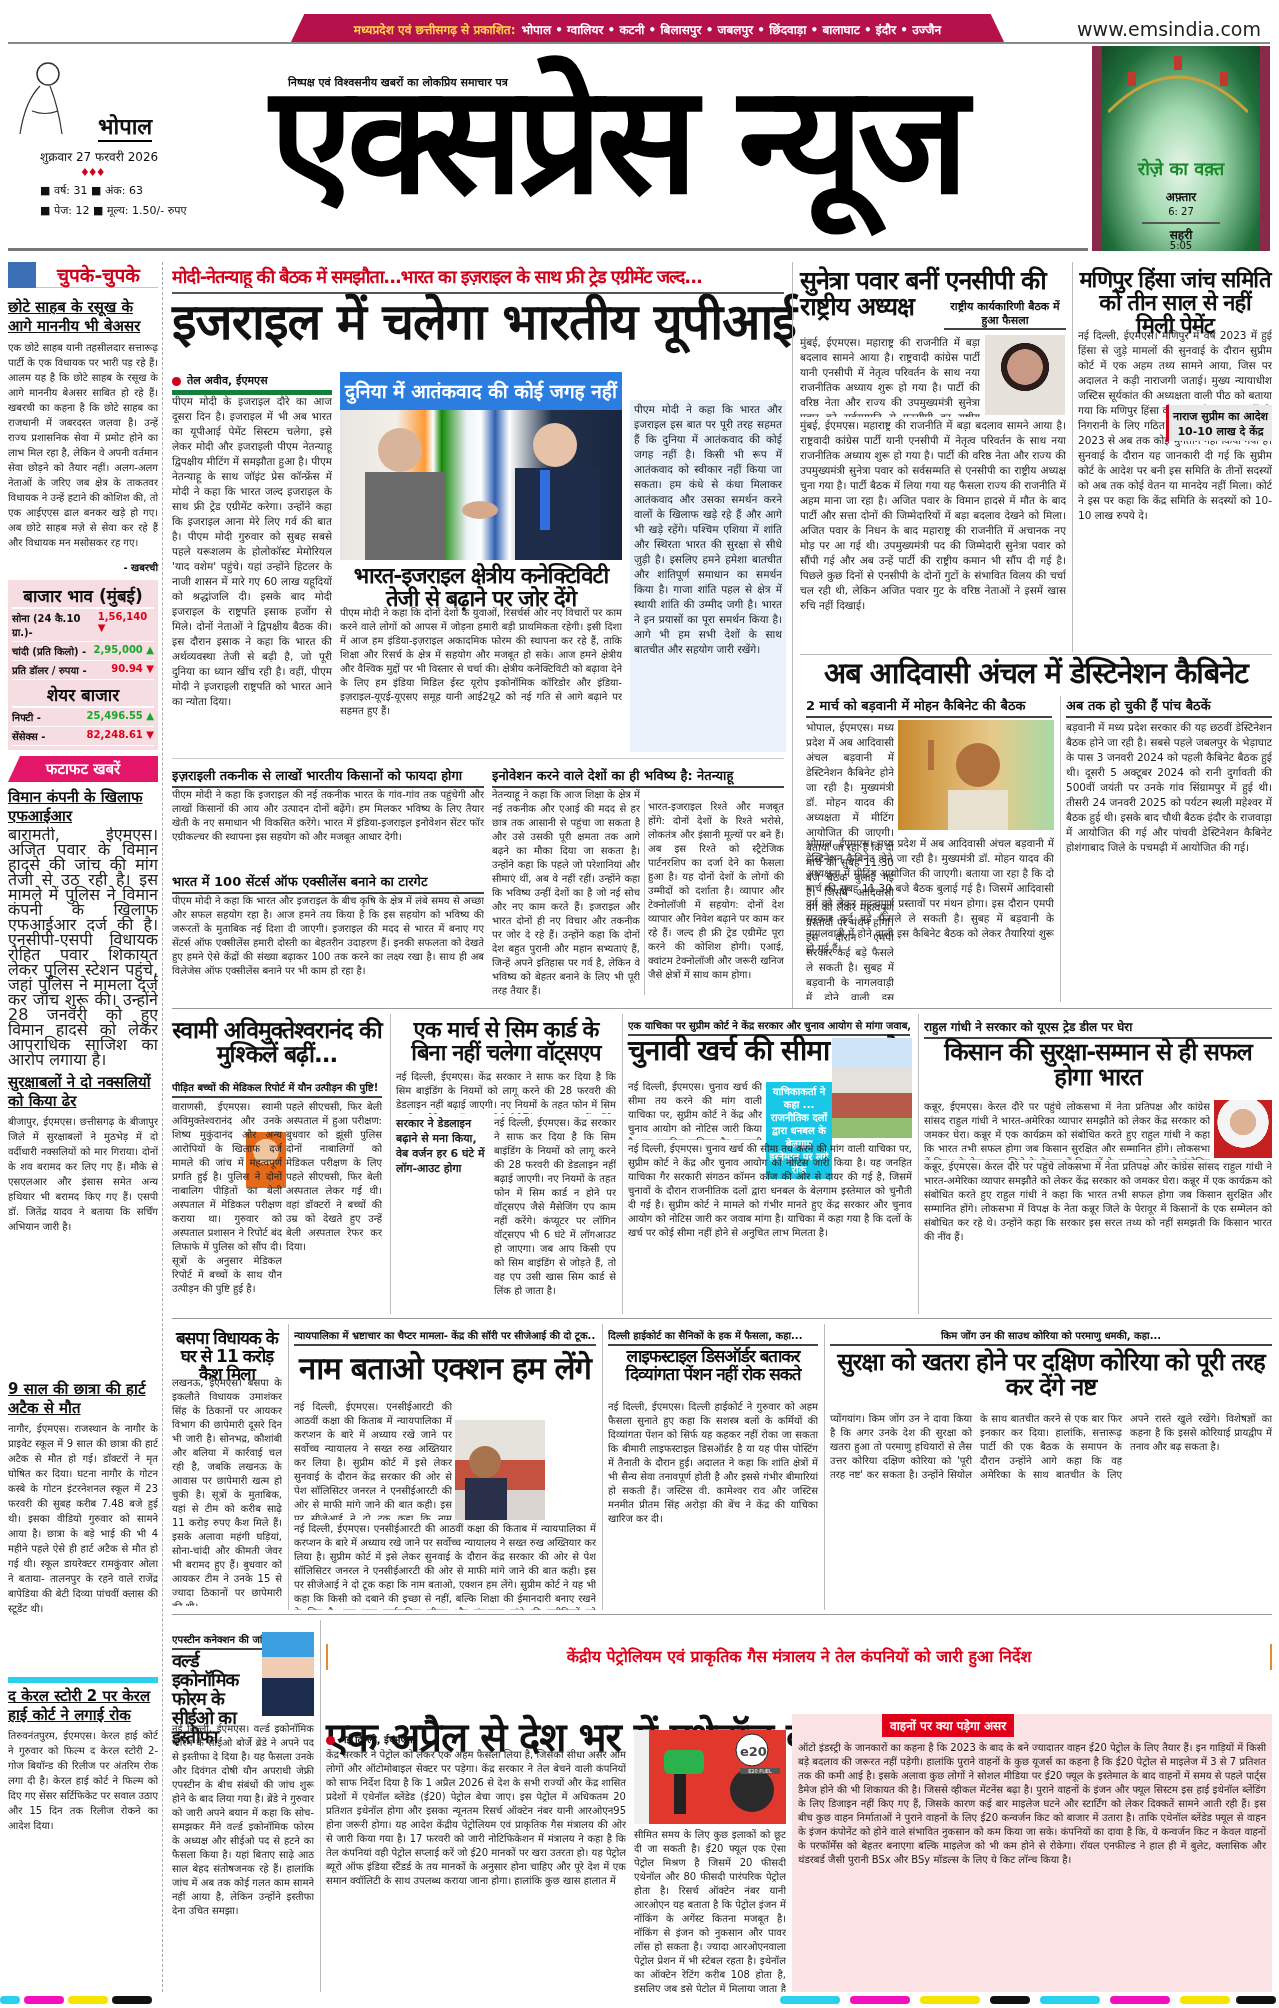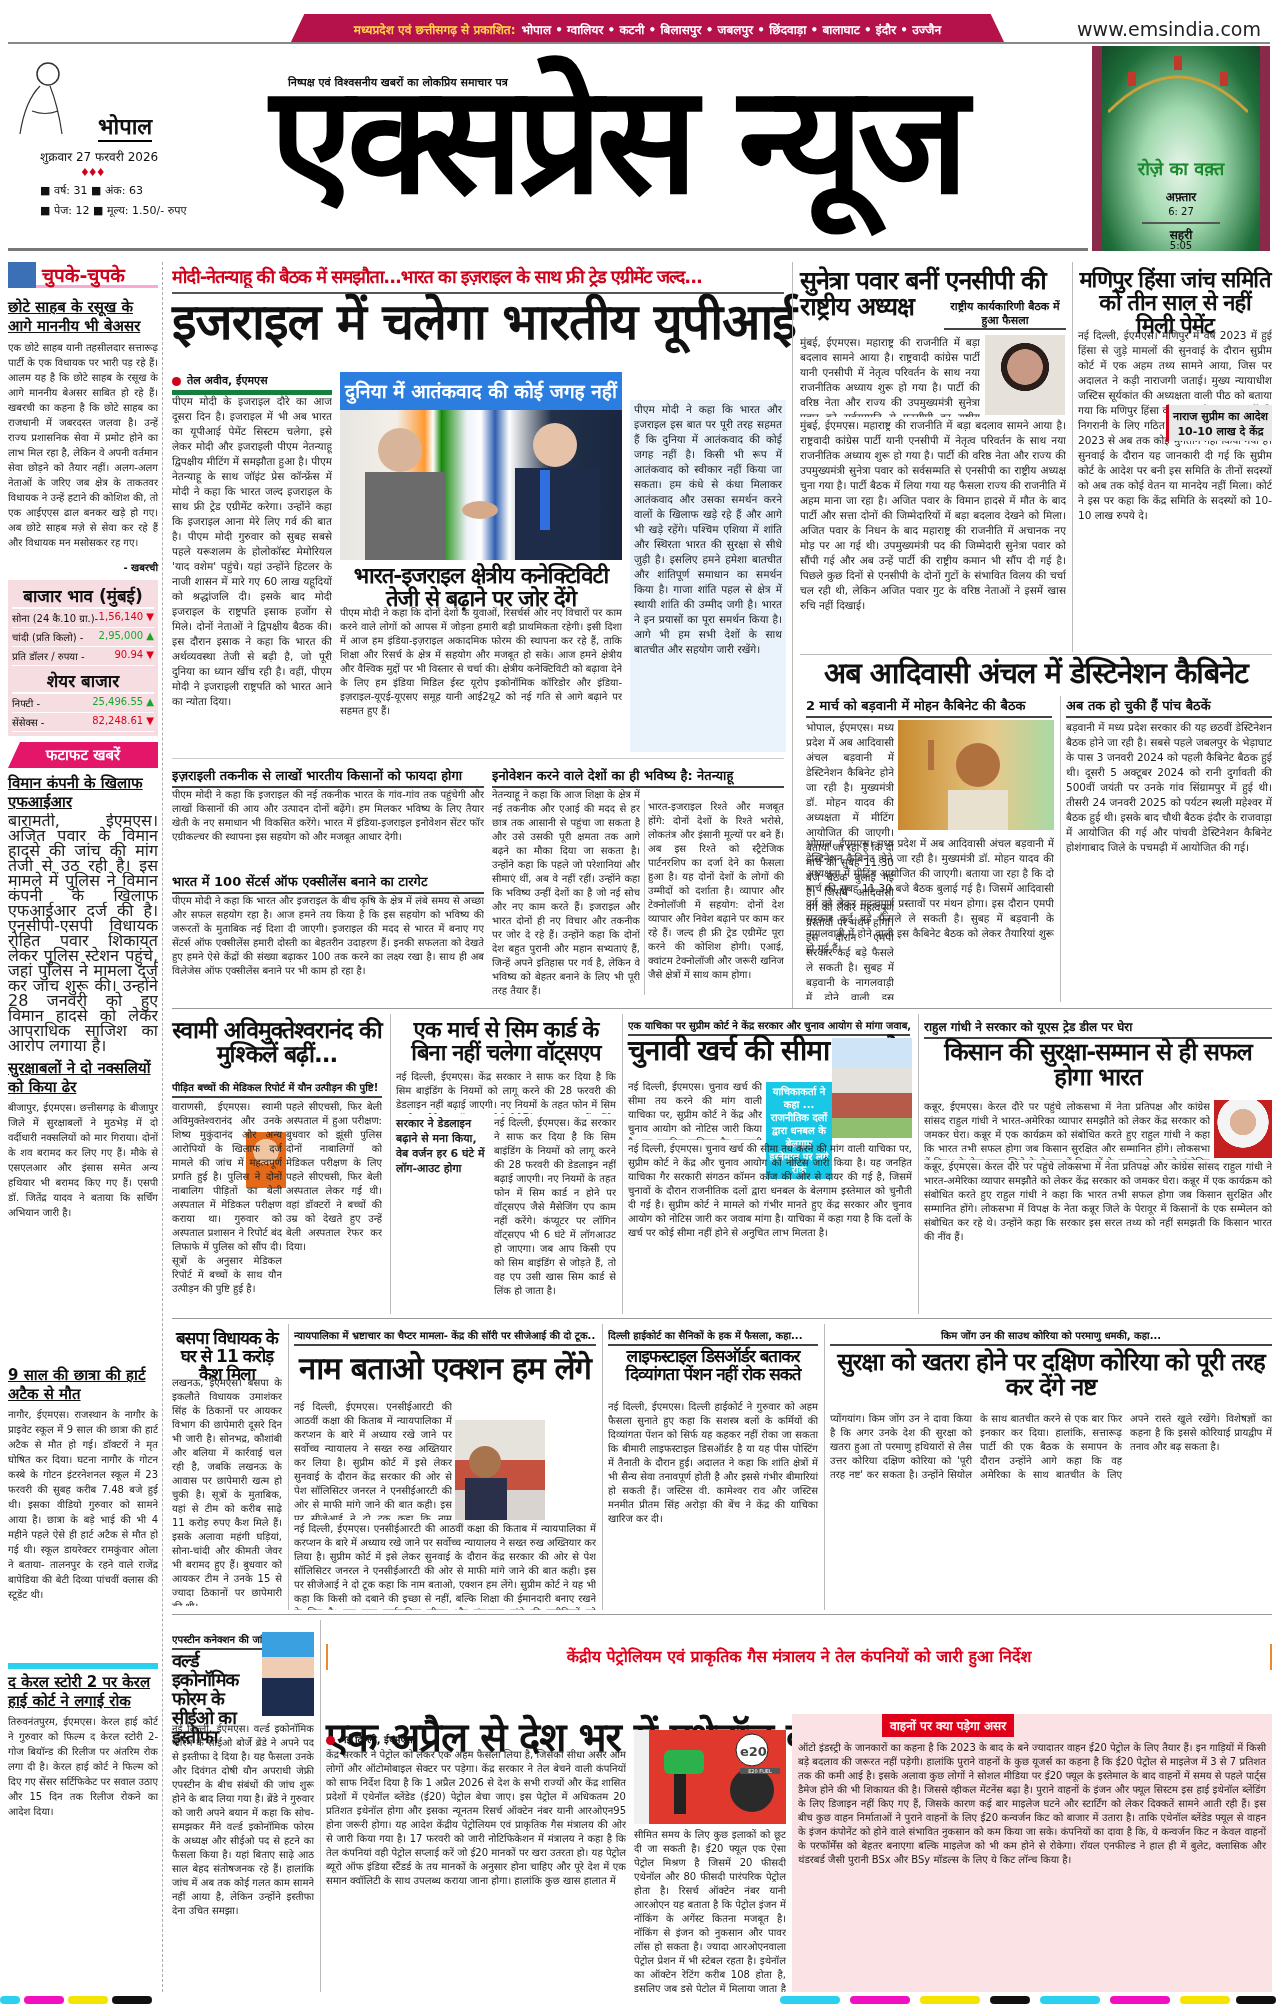--- a/index.html
+++ b/index.html
@@ -28,25 +28,25 @@
 #roza{left:1092px;top:46px;width:178px;height:205px;background:radial-gradient(ellipse at 50% 60%,#e8f5ea 0%,#9fd8ad 35%,#1f6e3a 75%,#124a27 100%);border-left:10px solid #8a2a4a;border-right:10px solid #8a2a4a}
 #roza .rt{position:absolute;left:0;right:0;text-align:center}
 #roza .r1{top:110px;font-size:18px;font-weight:bold;color:#1b8a2f}
 #roza .r2{top:142px;font-size:12px;font-weight:bold}
 #roza .r3{top:160px;font-size:10px}
 #roza .r4{top:176px;font-size:12px;font-weight:bold;border-top:2px solid #555;margin:0 40px;padding-top:2px}
 #roza .r5{top:194px;font-size:10px}
 
 #left{left:8px;top:262px;width:150px}
 .lbox-title{font-size:15px;font-weight:bold;line-height:19px;text-decoration:underline}
-#chupke{font-size:19px;color:#d0021b;font-weight:bold;border-bottom:3px solid #f9a8d4;padding-left:34px;position:relative;height:26px}
+#chupke{font-size:19px;color:#d0021b;font-weight:bold;border-bottom:1px solid #f9a8d4;padding-left:49px;position:relative;height:26px}
 #chupke .face{position:absolute;left:0;top:0;width:28px;height:26px;background:#3b6fb6}
 #bazaar{background:#f6dde2;padding:4px 4px;margin-top:6px}
 #bazaar .bt{font-size:17px;font-weight:900;text-align:center;border-bottom:2px solid #fff}
-#bazaar .row{font-size:10px;display:flex;justify-content:space-between;padding:2px 0;font-weight:normal;border-bottom:1px solid #fff}
+#bazaar .row{font-size:10px;display:flex;justify-content:space-between;padding:2px 0;font-weight:bold;border-bottom:1px solid #fff}
 .up{color:#17a82a}.down{color:#e0001a}
 #fatafat{margin-top:6px;height:26px;background:#e4166a;color:#fff;font-size:15px;font-weight:bold;text-align:center;line-height:26px;clip-path:polygon(8% 0,100% 0,100% 100%,0 100%)}
 .cyanbar{height:6px;background:#2ad0ee;margin:6px 0 4px}
 
 .sidebox{background:#e9e9e9;border-left:3px solid #d0021b;font-size:11px;font-weight:bold;text-align:center;padding:3px 2px}
 .cyanbox{background:#19c8e6;color:#fff;font-weight:bold;font-size:10px;text-align:center;line-height:13px;padding:3px}
 .colorbar{position:absolute;top:1996px;height:8px;border-radius:4px}
 </style>
 </head>
 <body>

